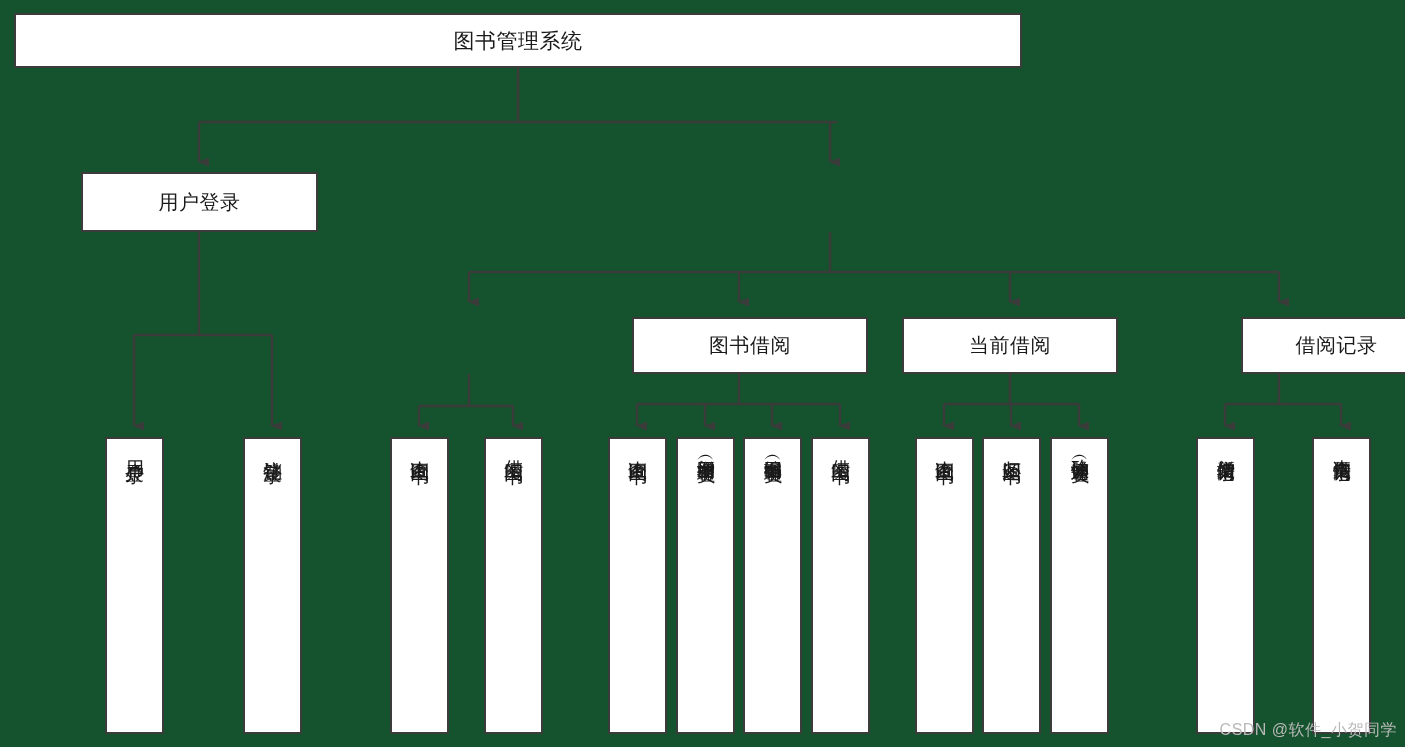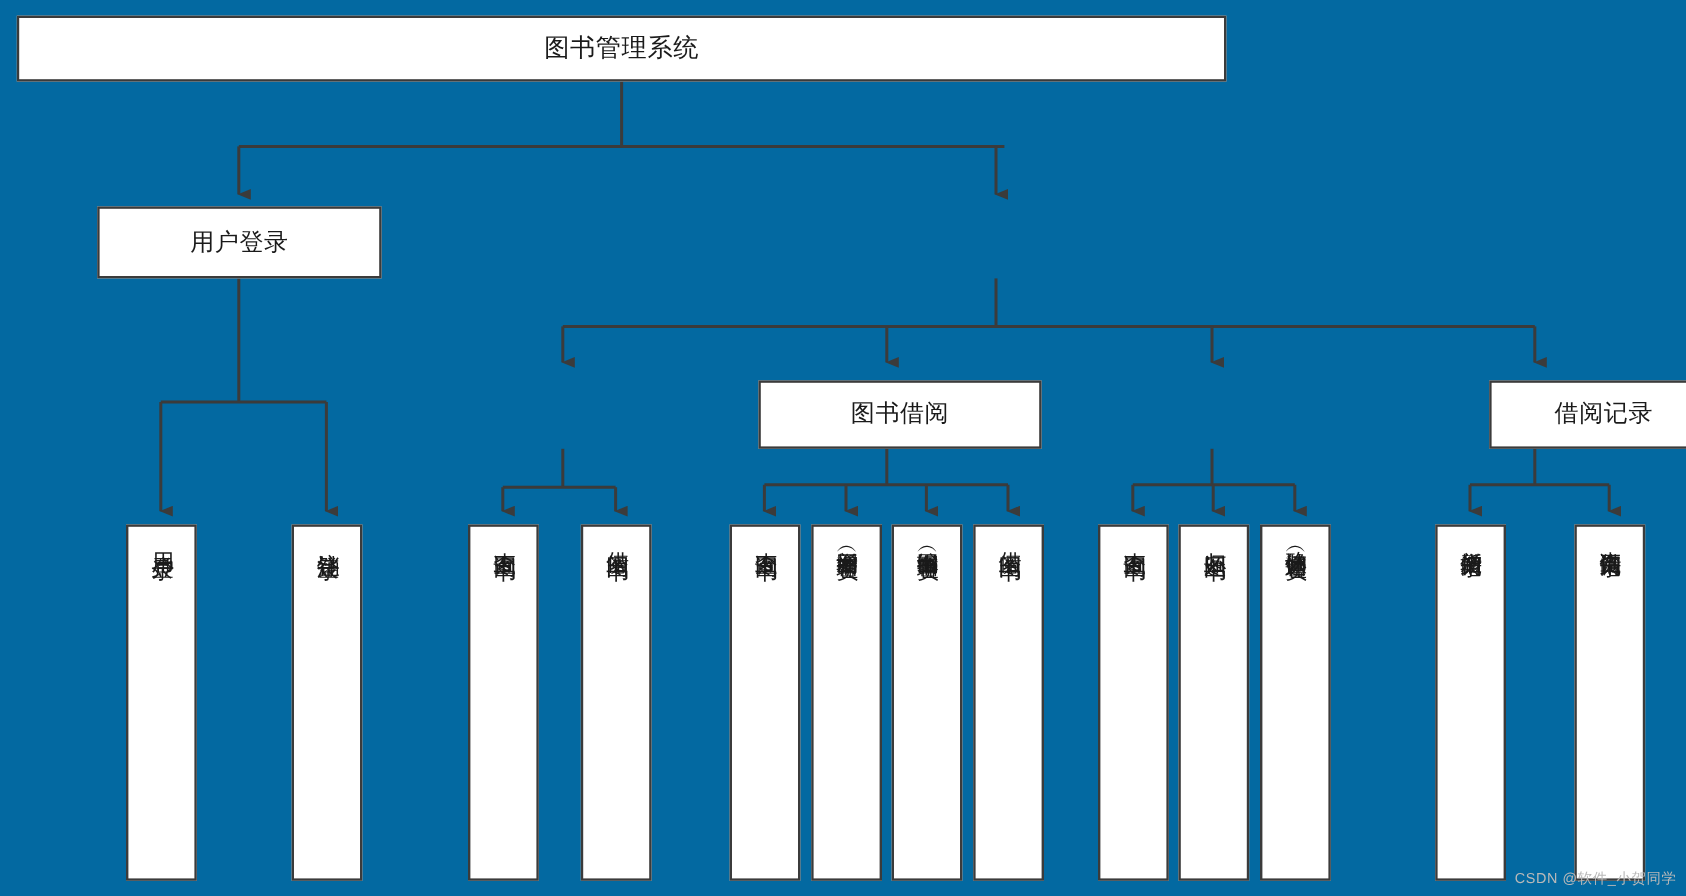--- a/index.html
+++ b/index.html
@@ -8,21 +8,21 @@
     padding: 0;
     background: #ffffff;
   }
   body {
     font-family: "Liberation Sans", "DejaVu Sans", sans-serif;
   }
   #canvas {
     position: relative;
     width: 1405px;
     height: 747px;
-    background: #0369a1;
+    background: #14532d;
     overflow: hidden;
   }
   #edges {
     position: absolute;
     left: 0;
     top: 0;
     width: 1405px;
     height: 747px;
     pointer-events: none;
   }
@@ -65,21 +65,21 @@
     white-space: nowrap;
   }
   .node.v.tall .label {
     font-size: 18px;
     letter-spacing: 1px;
   }
   .watermark {
     position: absolute;
     right: 8px;
     bottom: 6px;
-    font-size: 12px;
+    font-size: 16px;
     color: #b9b9b9;
     letter-spacing: 0.5px;
     z-index: 5;
     white-space: nowrap;
   }
 </style>
 </head>
 <body>
 
 <div id="canvas">
@@ -141,20 +141,23 @@
   <div class="node h" style="left:81px; top:172px; width:237px; height:60px;">
     <span class="label">用户登录</span>
   </div>
 
 
 
   <div class="node h" style="left:632px; top:317px; width:236px; height:57px;">
     <span class="label">图书借阅</span>
   </div>
 
+  <div class="node h" style="left:902px; top:317px; width:216px; height:57px;">
+    <span class="label">当前借阅</span>
+  </div>
 
   <div class="node h" style="left:1241px; top:317px; width:191px; height:57px;justify-content:center;">
     <span class="label">借阅记录</span>
   </div>
 
   <div class="node v" style="left:105px; top:437px; width:59px; height:297px;">
     <span class="label">用户登录</span>
   </div>
 
   <div class="node v" style="left:243px; top:437px; width:59px; height:297px;">

